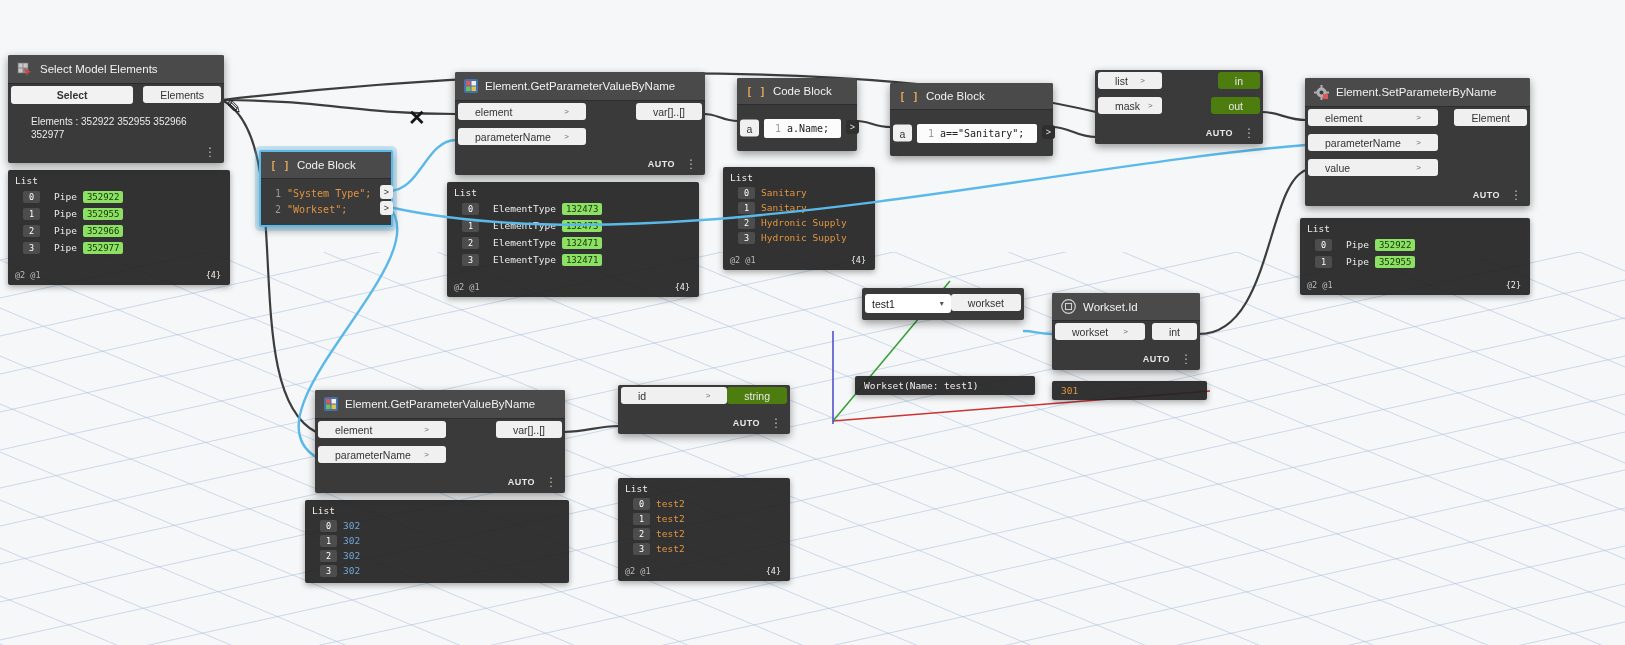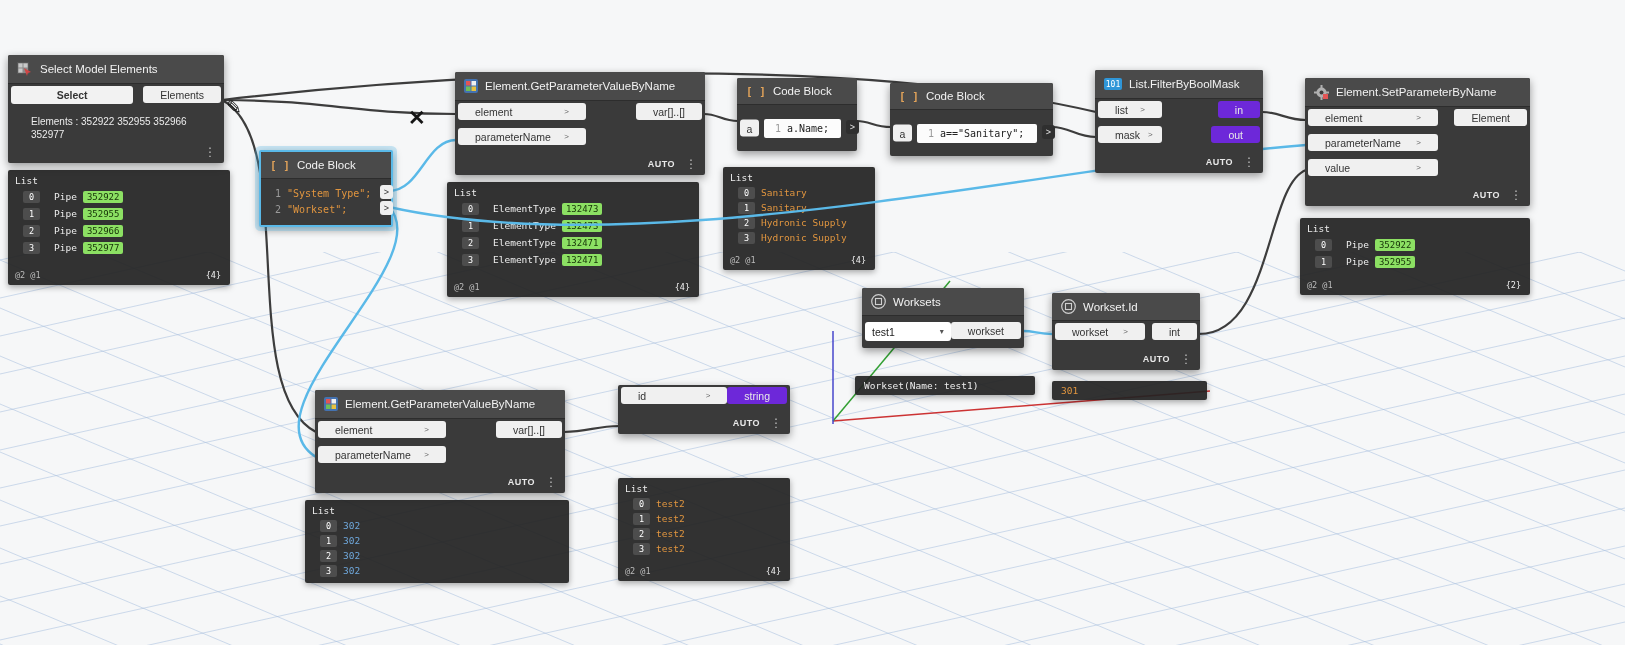--- a/index.html
+++ b/index.html
@@ -20,21 +20,21 @@
          border-radius:2px 2px 0 0;border-bottom:1px solid #2d2d2d;}
   .ntitle{font-size:11.5px;color:#f2f2f2;white-space:nowrap;}
   .icon{display:flex;align-items:center;}
   .cb-ico{font-family:"DejaVu Sans Mono",monospace;font-weight:bold;font-size:11px;color:#e0a25a;}
   .nbody{position:relative;padding:2px 0;}
   .prow{display:flex;justify-content:space-between;height:25px;padding:0 3px;}
   .pill{background:#f0f0f0;color:#333;font-size:10.5px;height:17px;border-radius:3px;padding:0 17px;
         display:flex;align-items:center;white-space:nowrap;box-sizing:border-box;}
   .pill.in{justify-content:space-between;}
   .pill .chev{color:#666;font-size:8px;margin-left:8px;}
-  .pill.dark{background:#6d28d9;color:#e8e8e8;}
+  .pill.dark{background:#4d7c0f;color:#e8e8e8;}
   .nfoot{display:flex;justify-content:flex-end;align-items:center;gap:10px;padding:4px 8px 6px;}
   .auto{font-size:9px;font-weight:bold;color:#e8e8e8;letter-spacing:.5px;}
   .dots{color:#c0c0c0;font-size:12px;line-height:10px;}
 
   .select-btn{flex:1;margin-right:10px;background:#f2f2f2;border:none;border-radius:3px;height:18px;
               font-size:10.5px;font-weight:bold;color:#333;font-family:inherit;}
   .info{font-size:10px;color:#ececec;padding:4px 23px 0;line-height:1.3;}
 
   .codeblock.selected{border:2px solid #5ab9e8;box-shadow:0 0 0 4px rgba(90,185,232,.30),0 3px 8px rgba(0,0,0,.4);}
   .codeblock .nhead{height:26px;}
@@ -267,29 +267,20 @@
       <span class="pill a-pill">a</span>
       <span class="code-light">
           <span class="lnum">1</span>
           <span class="lcode">a=="Sanitary";</span>
         </span>
     </div>
     <span class="chev-out dark" style="top:42px;">&gt;</span>
   </div>
 
   <div class="node" style="left:1095px;top:70px;width:168px;">
-    <div class="nhead">
-      <span class="icon">
-        <svg width="18" height="12" viewBox="0 0 18 12">
-            <rect width="18" height="12" rx="2" fill="#2f96d8"></rect>
-            <text x="9" y="9" font-size="8" font-family="DejaVu Sans Mono, monospace" fill="#fff" text-anchor="middle">101</text>
-          </svg>
-      </span>
-      <span class="ntitle">List.FilterByBoolMask</span>
-    </div>
     <div class="nbody">
       <div class="prow">
         <span class="pill in" style="width:64px;">
             <span>list</span>
             <span class="chev">&gt;</span>
           </span>
         <span class="pill dark">in</span>
       </div>
       <div class="prow">
         <span class="pill in" style="width:64px;">
@@ -343,29 +334,20 @@
           </span>
       </div>
     </div>
     <div class="nfoot">
       <span class="auto">AUTO</span>
       <span class="dots">⋮</span>
     </div>
   </div>
 
   <div class="node" style="left:862px;top:288px;width:162px;">
-    <div class="nhead" style="height:27px;">
-      <span class="icon">
-        <svg width="15" height="15" viewBox="0 0 15 15">
-            <circle cx="7.5" cy="7.5" r="6.8" fill="none" stroke="#cfcfcf" stroke-width="1.2"></circle>
-            <rect x="4.5" y="4.5" width="6" height="6" fill="none" stroke="#cfcfcf" stroke-width="1.1"></rect>
-          </svg>
-      </span>
-      <span class="ntitle">Worksets</span>
-    </div>
     <div class="nbody" style="padding:6px 0;">
       <div class="prow" style="height:20px;">
         <span class="dropdown">
             <span>test1</span>
             <span class="dd-chev">▾</span>
           </span>
         <span class="pill">workset</span>
       </div>
     </div>
   </div>

